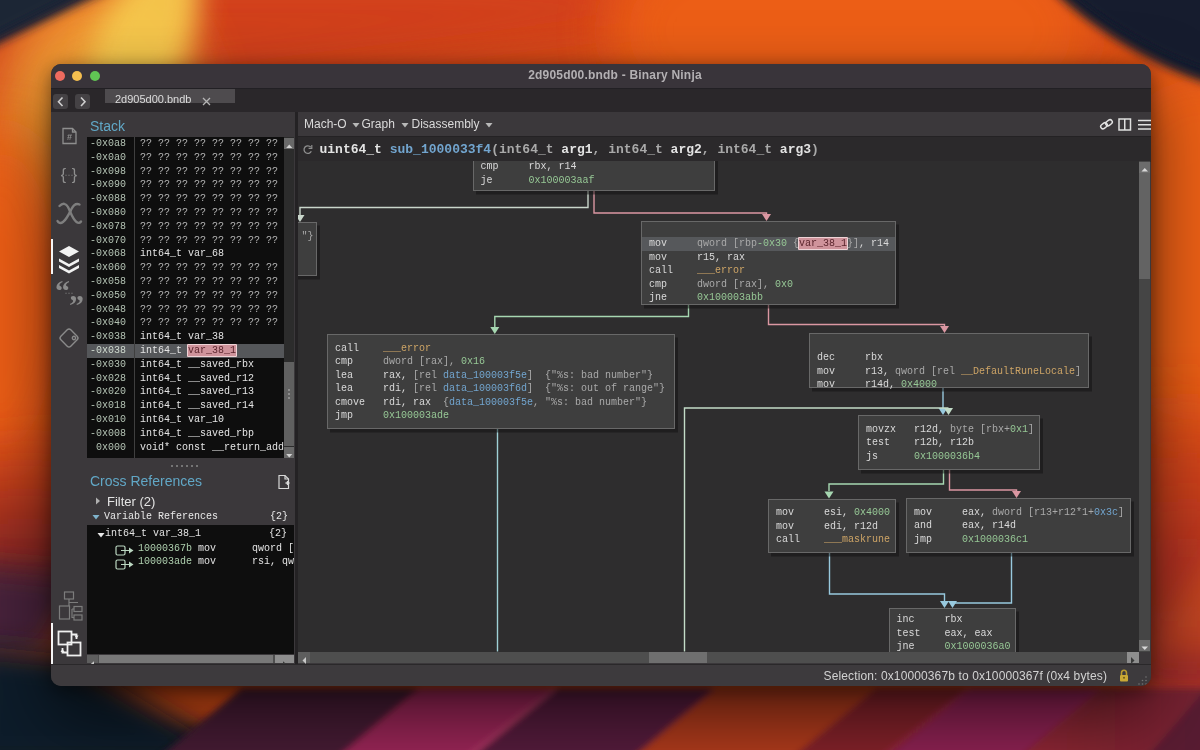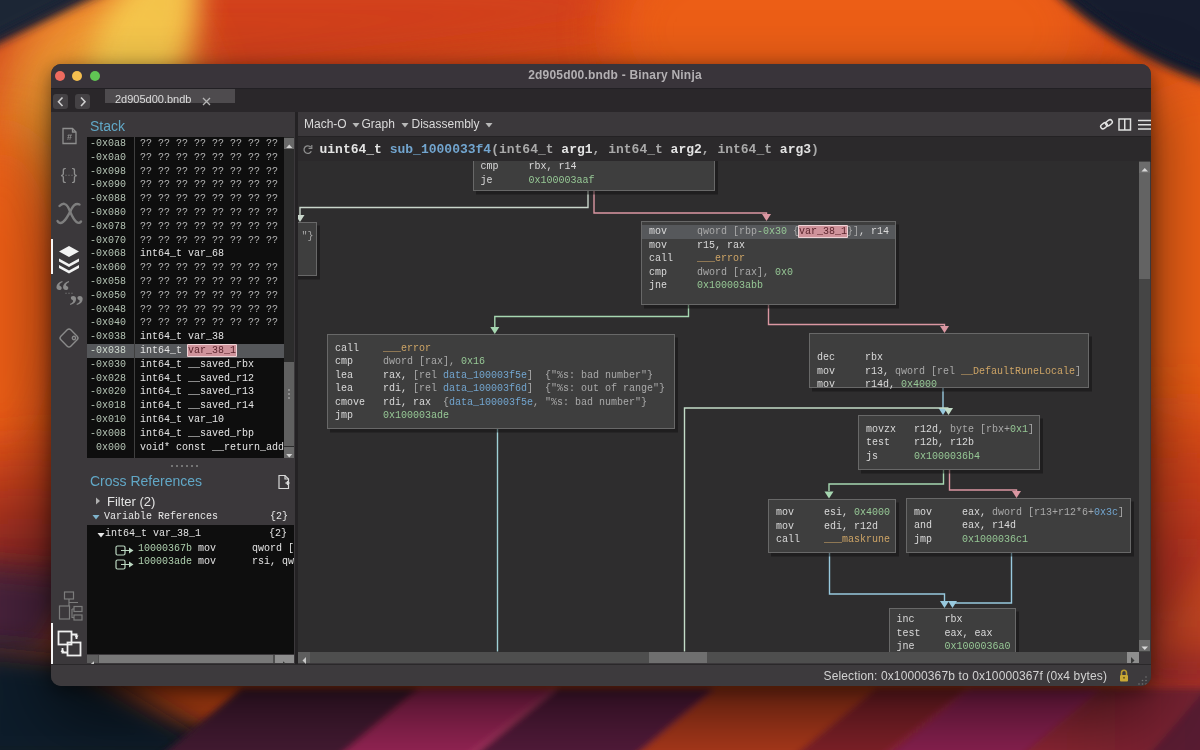--- a/index.html
+++ b/index.html
@@ -357,21 +357,21 @@
             <div class="nr">cmp     <span class="cw">rbx, r14</span></div>
             <div class="nr">je      <span class="cn">0x100003aaf</span></div>
           </div>
         </div>
         <div class="node" style="left:-4px;top:61px;width:21px;height:52px">
           <div style="padding-top:6.5px">
             <div class="nr"><span class="cg">"}</span></div>
           </div>
         </div>
         <div class="node" style="left:343.5px;top:60px;width:253px;height:82px">
-          <div style="padding-top:3px">
+          <div style="padding-top:15px">
             <div class="nr hl">mov     <span class="cg">qword [rbp</span><span class="cn">-0x30</span><span class="cg"> {</span><span class="chip">var_38_1</span><span class="cg">}]</span>, r14</div>
             <div class="nr">mov     r15, rax</div>
             <div class="nr">call    <span class="co">___error</span></div>
             <div class="nr">cmp     <span class="cg">dword [rax], </span><span class="cn">0x0</span></div>
             <div class="nr">jne     <span class="cn">0x100003abb</span></div>
           </div>
         </div>
         <div class="node" style="left:29.5px;top:173px;width:346px;height:93px">
           <div style="padding-top:6.5px">
             <div class="nr">call    <span class="co">___error</span></div>
@@ -398,21 +398,21 @@
         </div>
         <div class="node" style="left:470.5px;top:337.5px;width:126px;height:52.5px">
           <div style="padding-top:6.5px">
             <div class="nr">mov     esi, <span class="cn">0x4000</span></div>
             <div class="nr">mov     edi, r12d</div>
             <div class="nr">call    <span class="co">___maskrune</span></div>
           </div>
         </div>
         <div class="node" style="left:608.5px;top:337px;width:223px;height:52.5px">
           <div style="padding-top:6.5px">
-            <div class="nr">mov     eax, <span class="cg">dword [r13+r12*6+</span><span class="cb">0x3c</span><span class="cg">]</span></div>
+            <div class="nr">mov     eax, <span class="cg">dword [r13+r12*1+</span><span class="cb">0x3c</span><span class="cg">]</span></div>
             <div class="nr">and     eax, r14d</div>
             <div class="nr">jmp     <span class="cn">0x1000036c1</span></div>
           </div>
         </div>
         <div class="node" style="left:591px;top:447px;width:125px;height:52.5px">
           <div style="padding-top:4px">
             <div class="nr">inc     rbx</div>
             <div class="nr">test    eax, eax</div>
             <div class="nr">jne     <span class="cn">0x1000036a0</span></div>
           </div>

